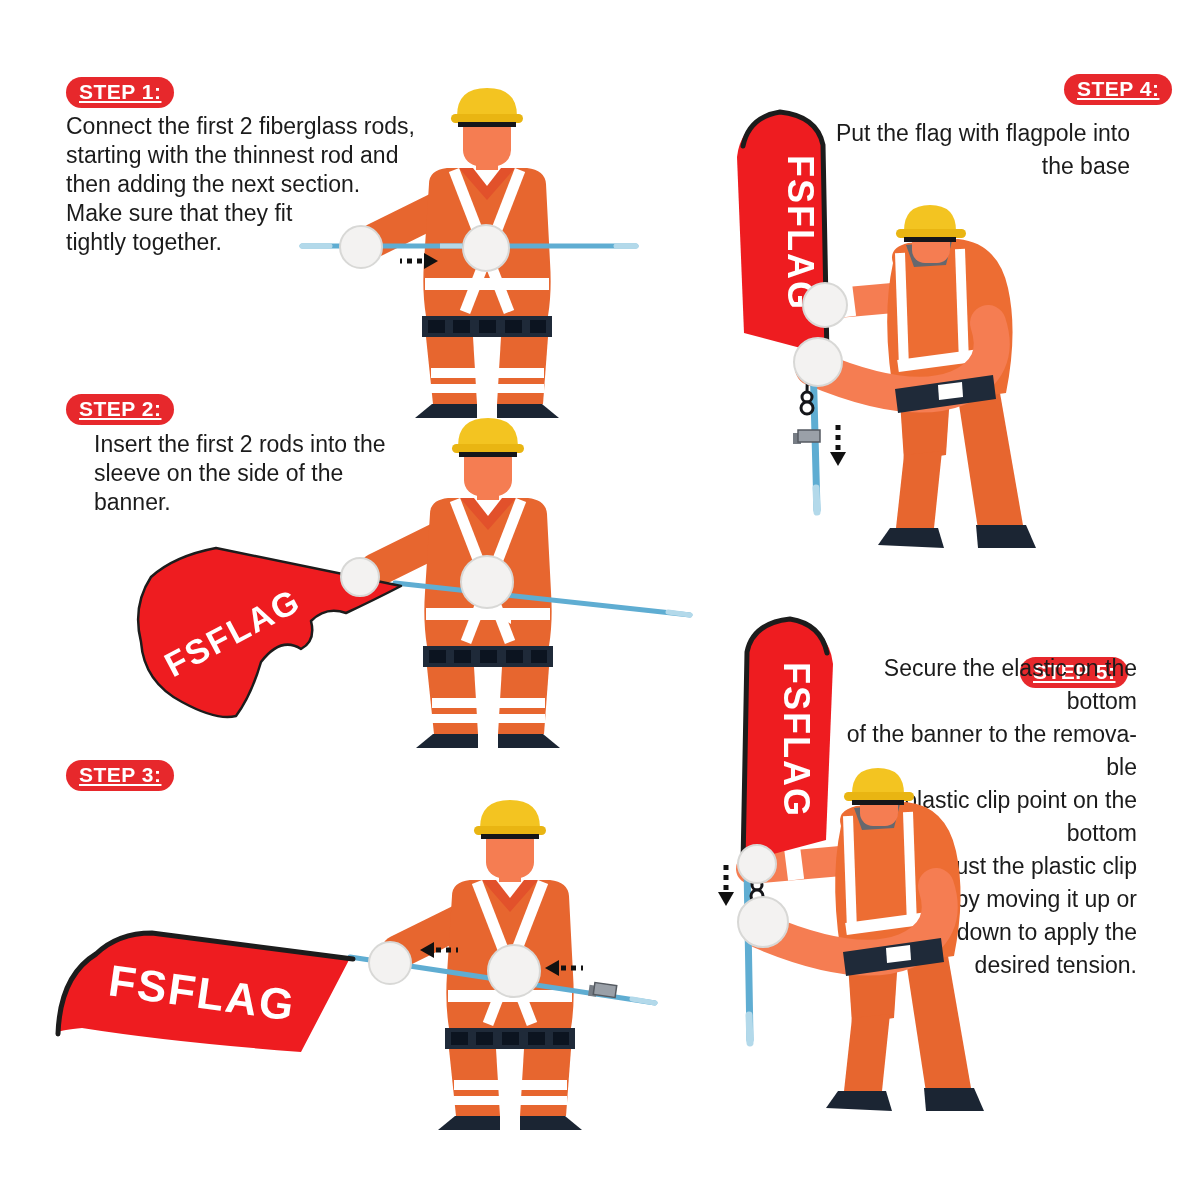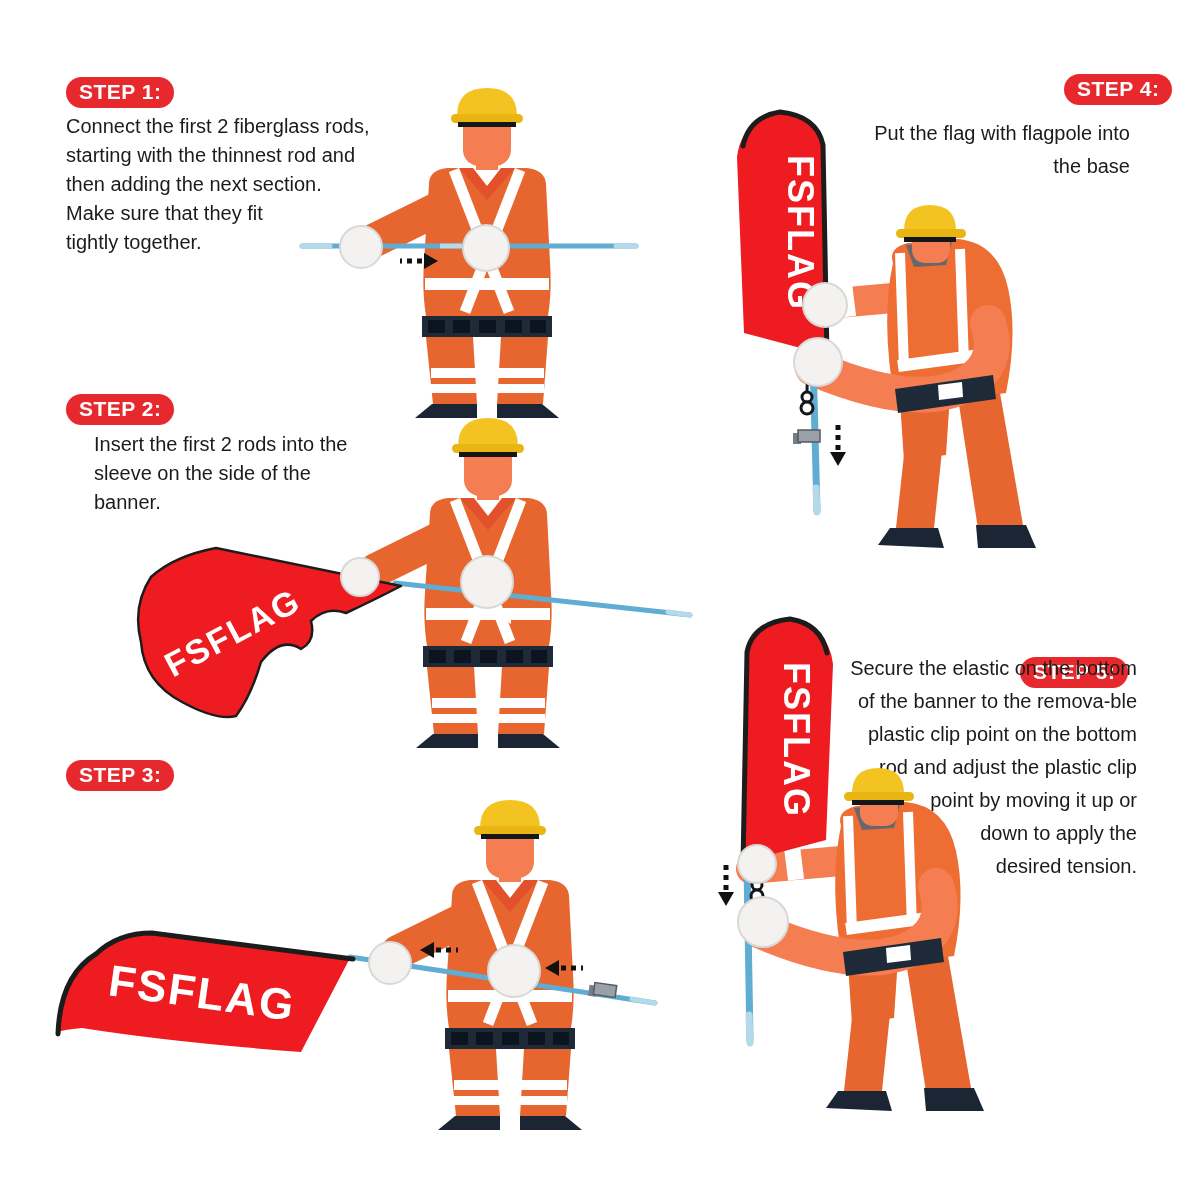--- a/index.html
+++ b/index.html
@@ -1,20 +1,20 @@
 <!DOCTYPE html>
 <html><head>
 <meta charset="utf-8">
 <style>
   html,body{margin:0;padding:0;background:#fff;}
   .canvas{position:relative;width:1200px;height:1200px;background:#ffffff;overflow:hidden;
           font-family:"Liberation Sans",sans-serif;}
   .badge{position:absolute;background:#e7282c;color:#ffffff;font-weight:bold;font-size:21px;
-         line-height:25px;padding:2px 13px 4px;border-radius:17px;letter-spacing:.5px;}
-  .para{position:absolute;font-size:20px;line-height:29px;color:#1b1b1b;white-space:pre-line;}
+         line-height:25px;padding:2px 13px 4px;border-radius:17px;letter-spacing:.5px;text-decoration:underline;}
+  .para{position:absolute;font-size:23px;line-height:29px;color:#1b1b1b;white-space:pre-line;}
   .para-right{text-align:right;line-height:33px;}
   svg{position:absolute;display:block;}
   .flag-txt{fill:#ffffff;font-weight:bold;font-family:"Liberation Sans",sans-serif;letter-spacing:2px;}
 </style>
 </head>
 <body>
 
 <div class="canvas">
 
   <svg width="0" height="0" aria-hidden="true">

